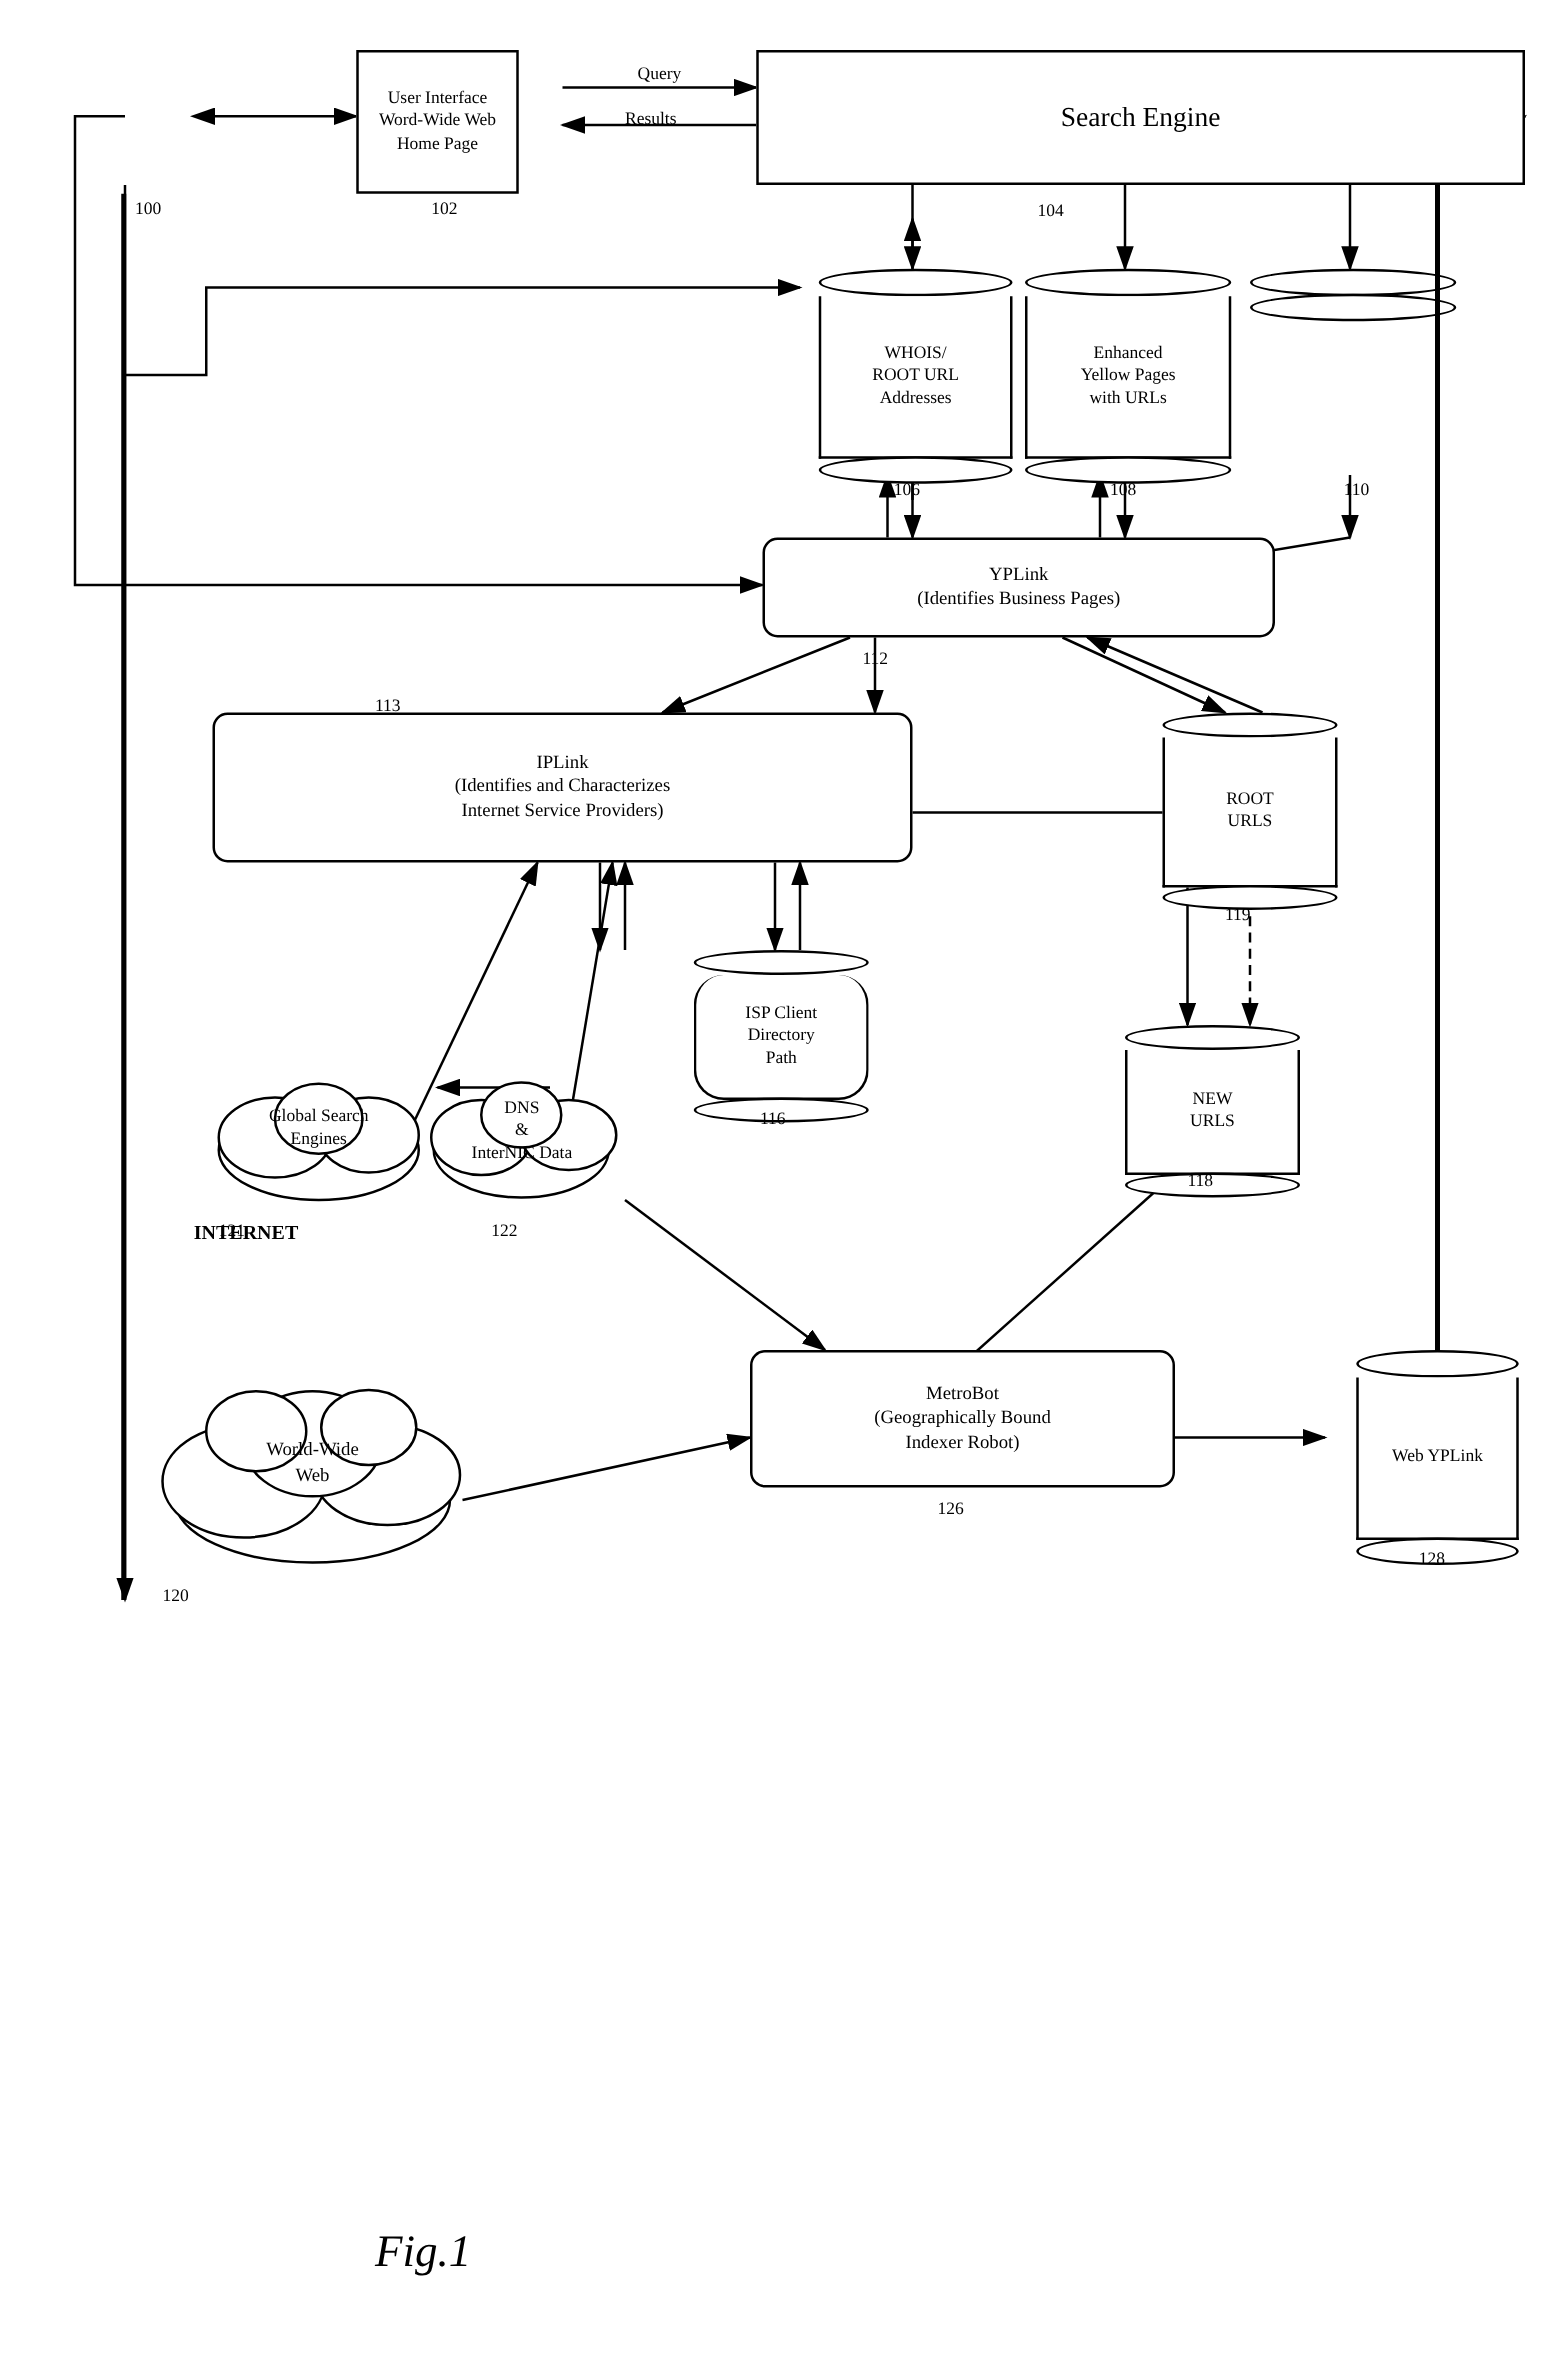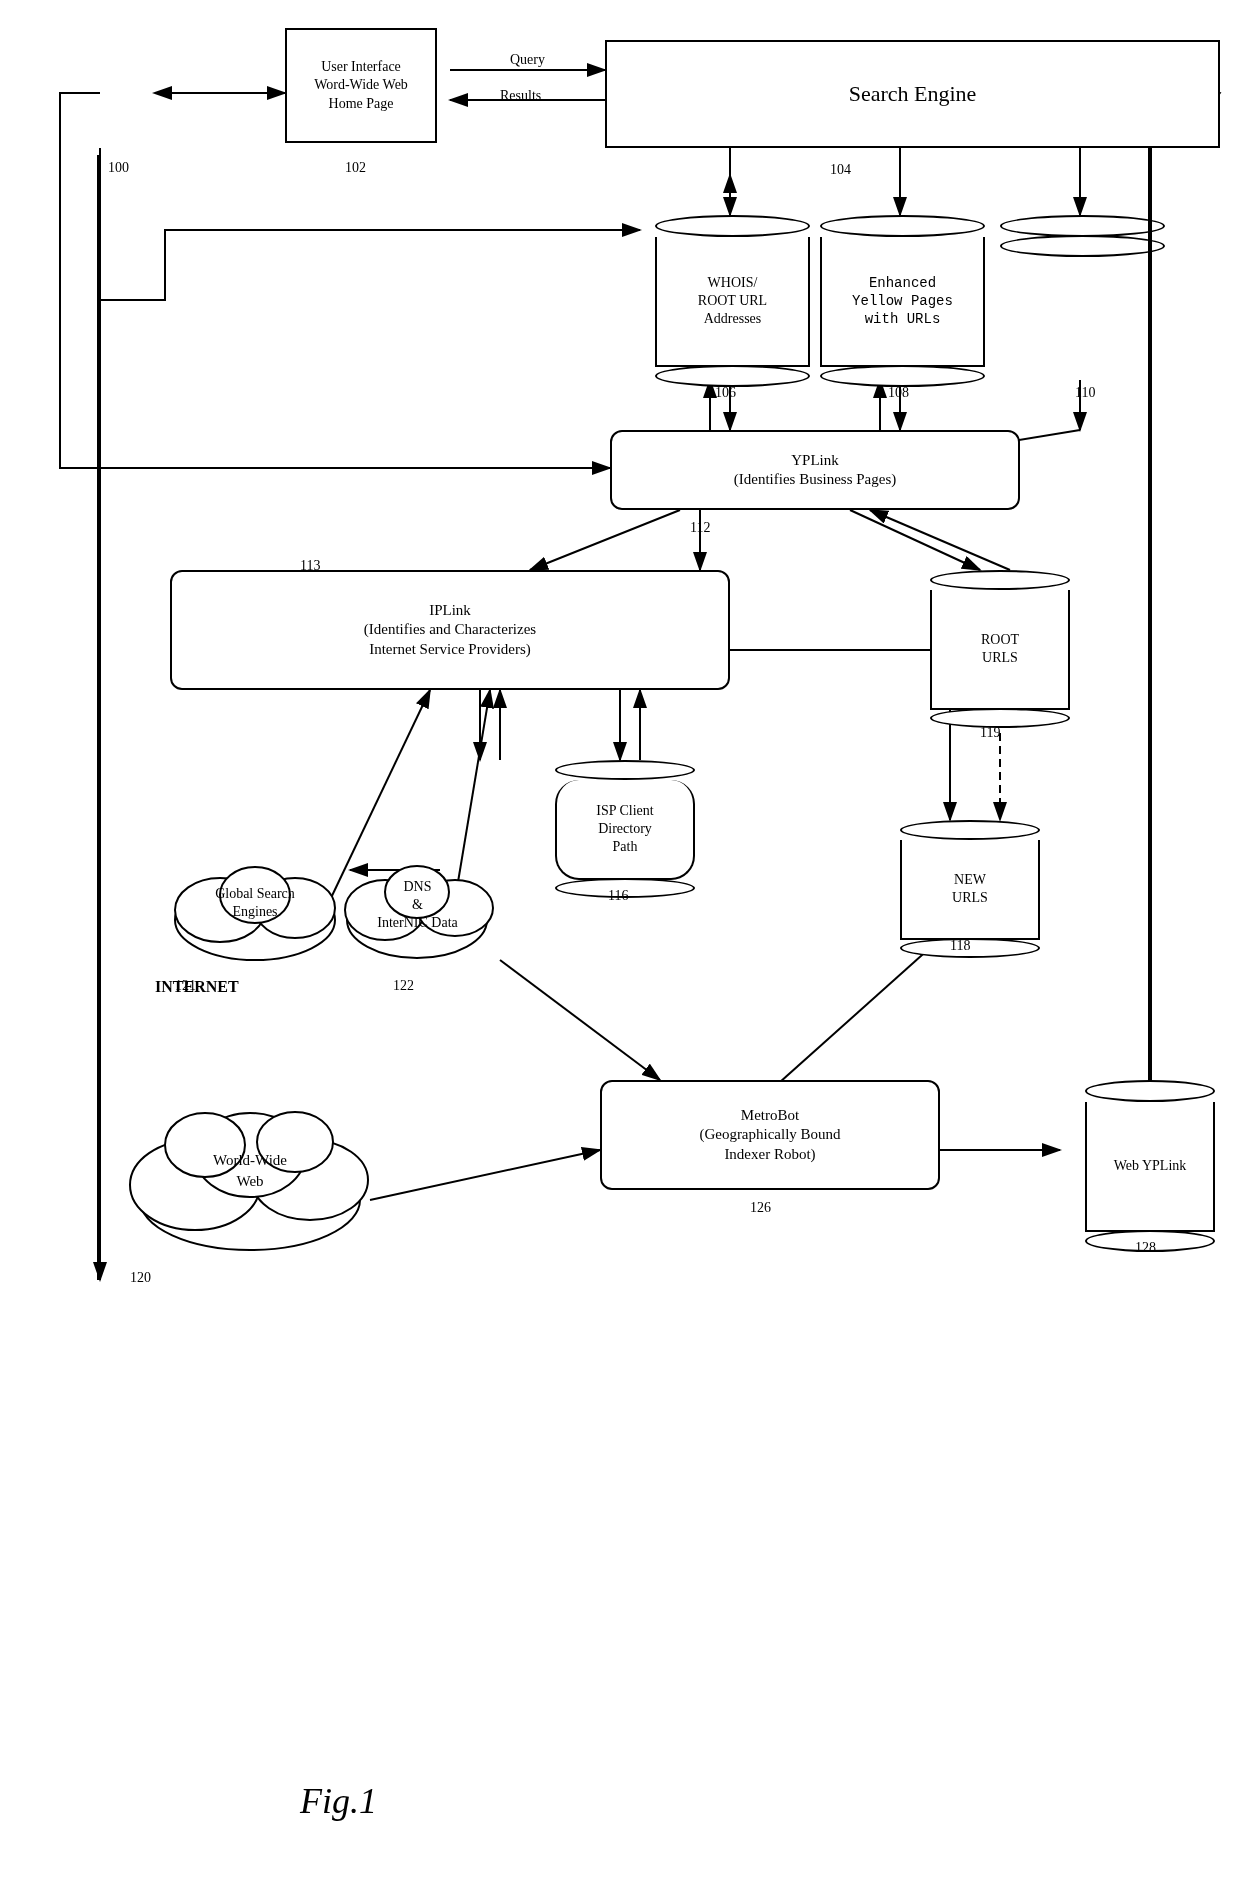--- a/index.html
+++ b/index.html
@@ -193,21 +193,21 @@
 
     <line x1="440" y1="870" x2="350" y2="870" stroke="#000" stroke-width="2" marker-end="url(#arrow)"></line>
 
     <line x1="500" y1="960" x2="660" y2="1080" stroke="#000" stroke-width="2" marker-end="url(#arrow)"></line>
 
     <polyline points="100,300 165,300 165,230 640,230" stroke="#000" stroke-width="2" fill="none" marker-end="url(#arrow)"></polyline>
   </svg>
 
   <div class="label" style="left:108px; top:160px;">100</div>
 
-  <div class="box box-rect" style="left:285px; top:28px; width:152px; height:115px; font-size:14px;">
+  <div class="box box-rect" style="left:285px; top:40px; width:130px; height:115px; font-size:14px;">
     <span style="white-space:pre-line;">User Interface
 Word-Wide Web
 Home Page</span>
   </div>
   <div class="label" style="left:345px; top:160px;">102</div>
 
   <div class="label" style="left:510px; top:52px;">Query</div>
 
   <div class="label" style="left:500px; top:88px;">Results</div>
 
@@ -223,21 +223,21 @@
       <span style="white-space:pre-line;">WHOIS/
 ROOT URL
 Addresses</span>
     </div>
     <div class="cylinder-bottom" style="height:22px;"></div>
   </div>
   <div class="label" style="left:715px; top:385px;">106</div>
 
   <div class="cylinder" style="left:820px; top:215px; width:165px;">
     <div class="cylinder-top" style="height:22px;"></div>
-    <div class="cylinder-body" style="height:130px;font-family:Liberation Mono, monospace;">
+    <div class="cylinder-body" style="height:130px;">
       <span style="white-space:pre-line;">Enhanced
 Yellow Pages
 with URLs</span>
     </div>
     <div class="cylinder-bottom" style="height:22px;"></div>
   </div>
   <div class="label" style="left:888px; top:385px;">108</div>
 
   <div class="cylinder" style="left:1000px; top:215px; width:165px;">
     <div class="cylinder-top" style="height:22px;"></div>

